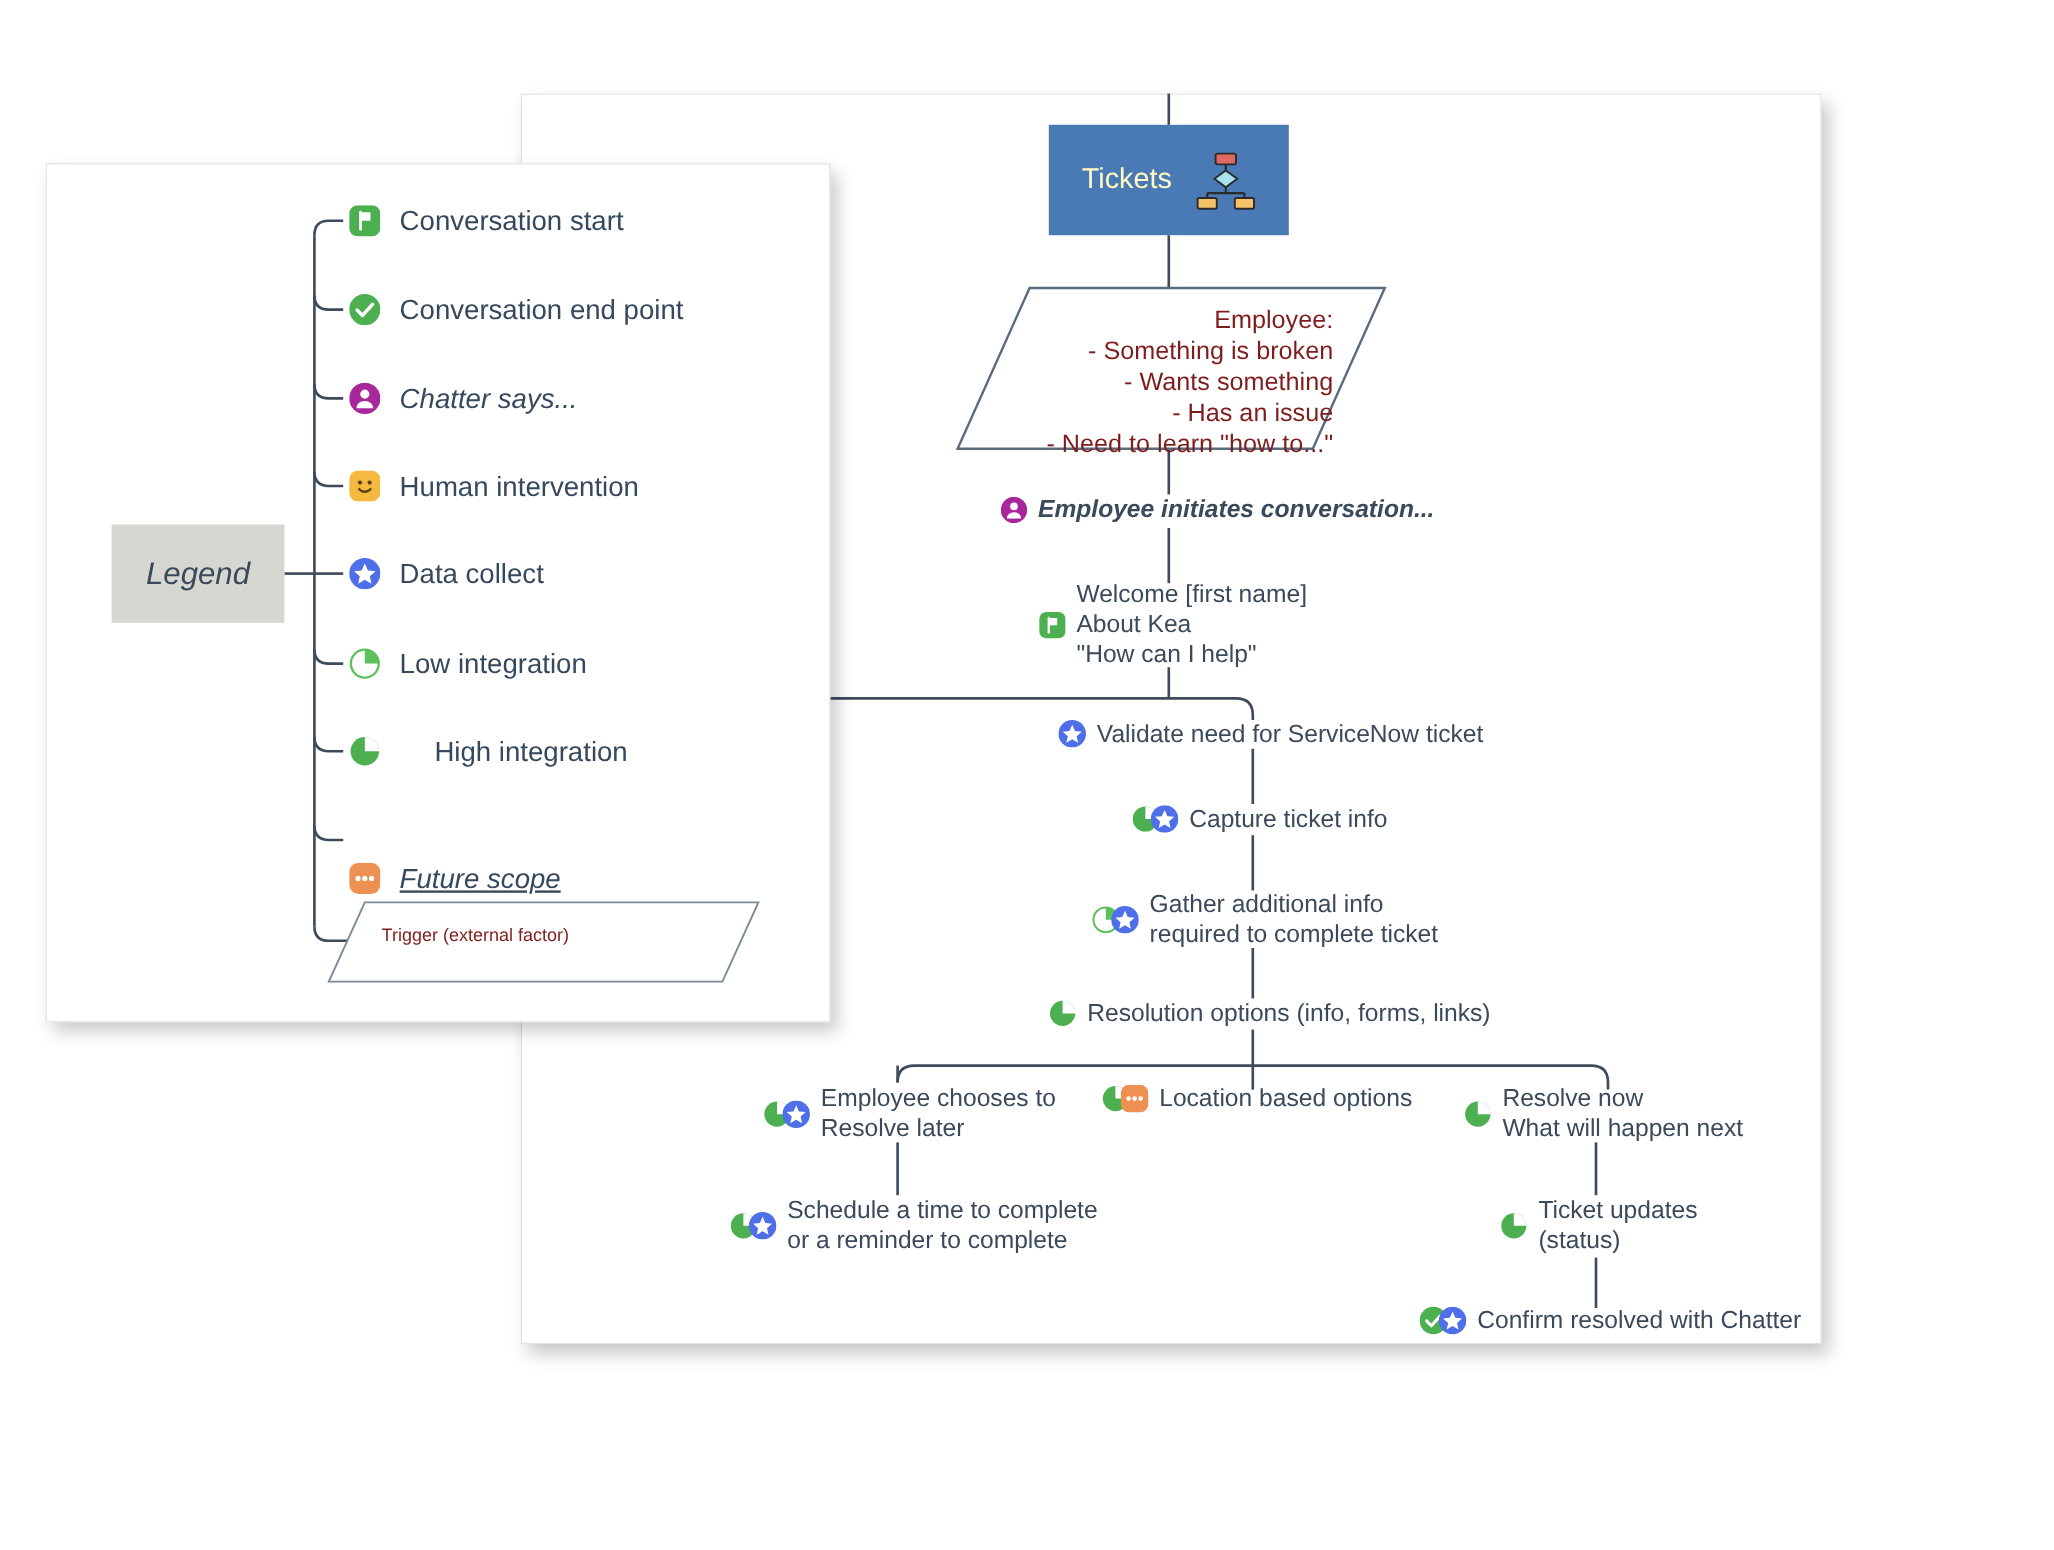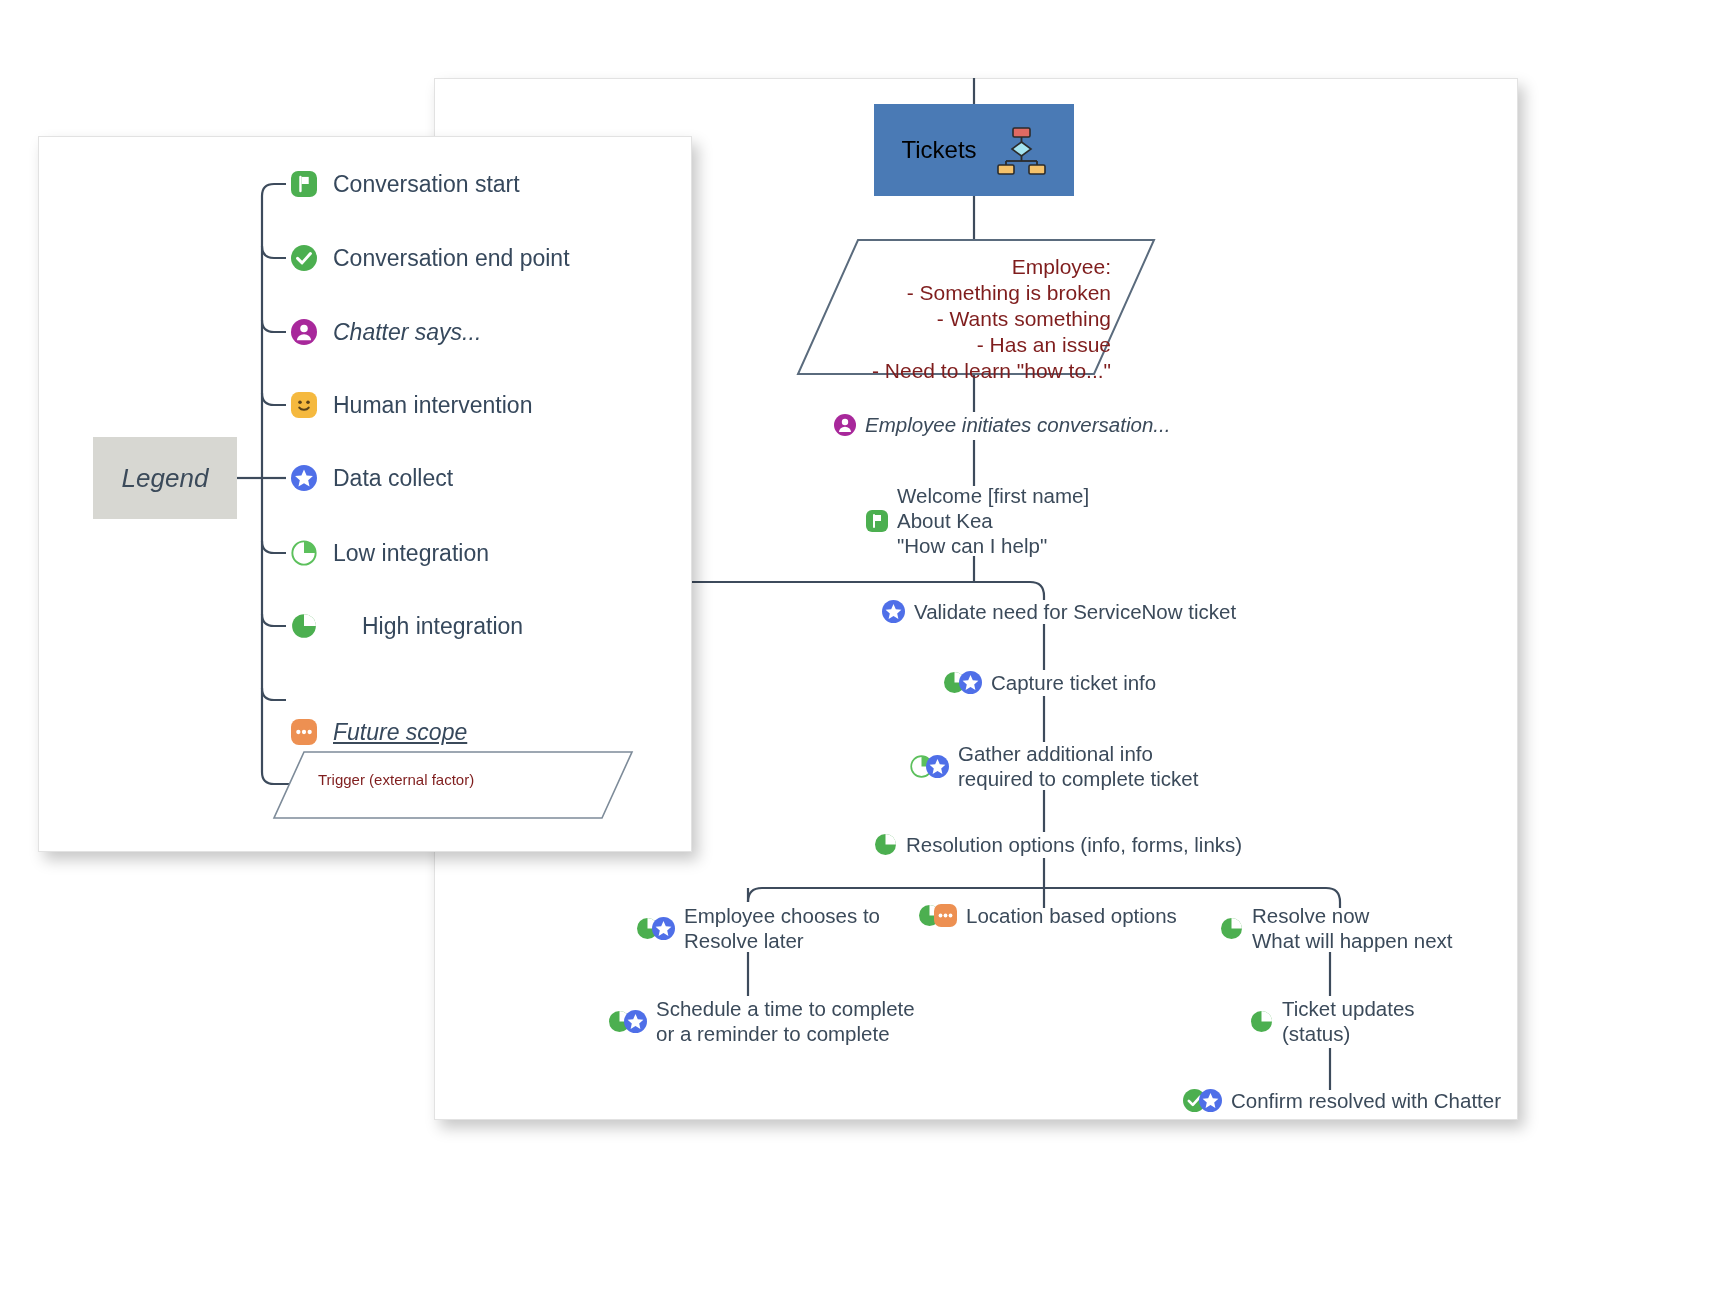--- a/index.html
+++ b/index.html
@@ -23,21 +23,21 @@
   #main-card{left:434px;top:78px;width:1082px;height:1040px;}
   #legend-card{left:38px;top:136px;width:652px;height:714px;}
 
   
   svg.lines{position:absolute;left:0;top:0;width:1712px;height:1292px;overflow:visible;pointer-events:none;}
   .ln{fill:none;stroke:#3d4b5c;stroke-width:2.2;}
 
   
   .node{position:absolute;display:flex;align-items:center;gap:9px;}
   .node .txt{font-size:20.5px;line-height:25px;color:#3b4a5a;white-space:pre;}
-  .node .txt.ital{font-style:italic;}
+  .node .txt.ital{font-style:italic;font-weight:bold;}
 
   
   .ico{flex:0 0 auto;display:inline-block;position:relative;}
   .ico svg{display:block;}
   .icopair{flex:0 0 auto;display:inline-flex;align-items:center;}
   .icopair .ico + .ico{margin-left:-7px;}
 
   
   #legend-items{position:absolute;left:280px;top:160px;}
   .leg-row{position:absolute;display:flex;align-items:center;gap:16px;height:34px;}
@@ -52,21 +52,21 @@
 
   
   .para{position:absolute;}
   .para .ptxt{position:absolute;font-size:21px;color:#7f1d1d;line-height:26px;white-space:pre;text-align:right;}
 
   
   #tickets-box{
     position:absolute;left:874px;top:104px;width:200px;height:92px;
     background:#4a7ab5;display:flex;align-items:center;justify-content:center;gap:18px;
   }
-  #tickets-box .tlabel{color:#000000;font-size:24px;}
+  #tickets-box .tlabel{color:#fef9c3;font-size:24px;}
 </style>
 </head>
 <body>
 
 <div id="stage">
 
   <div class="card" id="main-card"></div>
 
   <svg class="lines">
 

